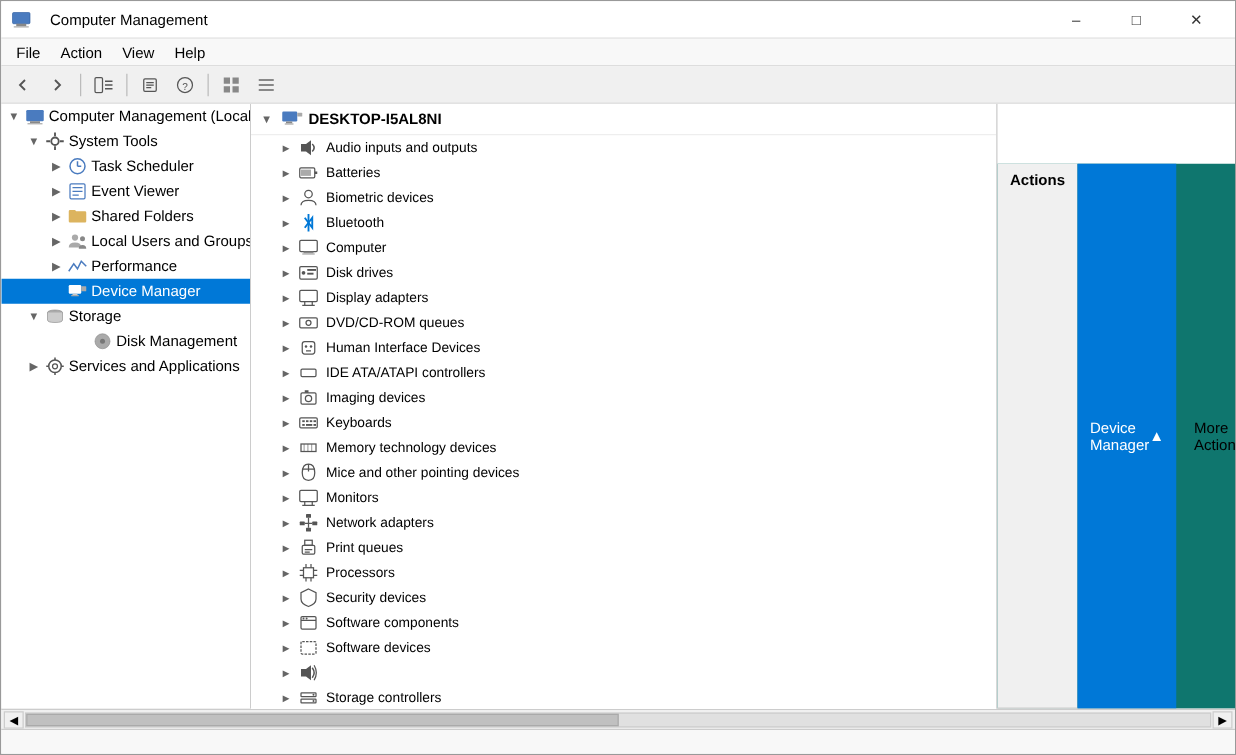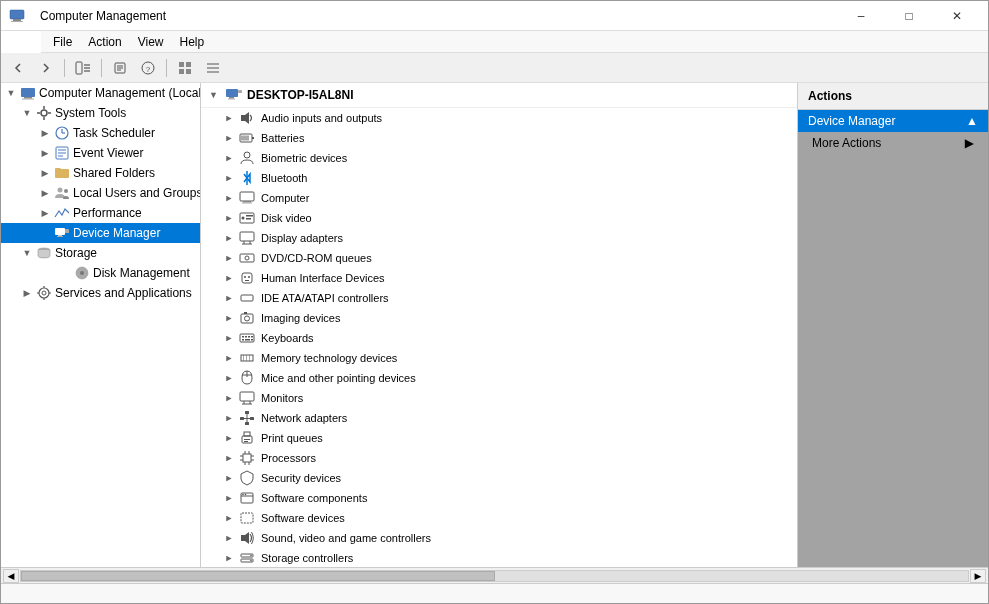--- a/index.html
+++ b/index.html
@@ -54,21 +54,20 @@
       color: #333;
     }
 
     .menu-bar {
       height: 22px;
       display: flex;
       align-items: center;
       padding: 0 4px;
       border-bottom: 1px solid #ddd;
       background: #f8f8f8;
-      margin-left: 40px;
     }
 
     .menu-item {
       padding: 2px 8px;
       cursor: pointer;
       font-size: 12px;
       color: #000;
     }
 
     .toolbar {
@@ -190,24 +189,25 @@
     }
 
     .device-label {
       font-size: 11px;
       padding-left: 4px;
     }
 
     
     .right-panel {
       width: 190px;
-      background: #a3a3a3;
+      background: #0f766e;
       flex-shrink: 0;
       display: flex;
-      flex-direction: column;
+      flex-direction: row;
+      margin-top: 48px;
     }
 
     .actions-header {
       background: #f0f0f0;
       padding: 6px 10px;
       font-weight: 600;
       font-size: 12px;
       border-bottom: 1px solid #ccc;
     }
 
@@ -539,21 +539,21 @@
           <div class="device-item">
             <span class="device-expand" style="font-size: 9px; color: rgb(102, 102, 102);">►</span>
             <span class="device-icon">
               <svg width="16" height="16" viewBox="0 0 16 16">
                 <rect x="1" y="3" width="14" height="10" rx="1" fill="none" stroke="#555" stroke-width="1"></rect>
                 <circle cx="4" cy="8" r="1.5" fill="#555"></circle>
                 <rect x="7" y="5" width="7" height="1.5" fill="#555"></rect>
                 <rect x="7" y="8" width="5" height="1.5" fill="#555"></rect>
               </svg>
             </span>
-            <span class="device-label">Disk video</span>
+            <span class="device-label">Disk drives</span>
           </div>
           <div class="device-item">
             <span class="device-expand" style="font-size: 9px; color: rgb(102, 102, 102);">►</span>
             <span class="device-icon">
               <svg width="16" height="16" viewBox="0 0 16 16">
                 <rect x="1" y="2" width="14" height="9" rx="1" fill="none" stroke="#555" stroke-width="1"></rect>
                 <line x1="5" y1="11" x2="5" y2="14" stroke="#555" stroke-width="1"></line>
                 <line x1="11" y1="11" x2="11" y2="14" stroke="#555" stroke-width="1"></line>
                 <line x1="3" y1="14" x2="13" y2="14" stroke="#555" stroke-width="1"></line>
               </svg>
@@ -731,21 +731,20 @@
           </div>
           <div class="device-item">
             <span class="device-expand" style="font-size: 9px; color: rgb(102, 102, 102);">►</span>
             <span class="device-icon">
               <svg width="16" height="16" viewBox="0 0 16 16">
                 <polygon points="2,5 6,5 10,2 10,14 6,11 2,11" fill="#555"></polygon>
                 <path d="M11 4 Q14 8 11 12" fill="none" stroke="#555" stroke-width="1.2"></path>
                 <path d="M12.5 2 Q16 8 12.5 14" fill="none" stroke="#555" stroke-width="1"></path>
               </svg>
             </span>
-            <span class="device-label">Sound, video and game controllers</span>
           </div>
           <div class="device-item">
             <span class="device-expand" style="font-size: 9px; color: rgb(102, 102, 102);">►</span>
             <span class="device-icon">
               <svg width="16" height="16" viewBox="0 0 16 16">
                 <rect x="2" y="4" width="12" height="3" rx="0.5" fill="none" stroke="#555" stroke-width="1"></rect>
                 <rect x="2" y="9" width="12" height="3" rx="0.5" fill="none" stroke="#555" stroke-width="1"></rect>
                 <circle cx="12" cy="5.5" r="0.8" fill="#555"></circle>
                 <circle cx="12" cy="10.5" r="0.8" fill="#555"></circle>
               </svg>

